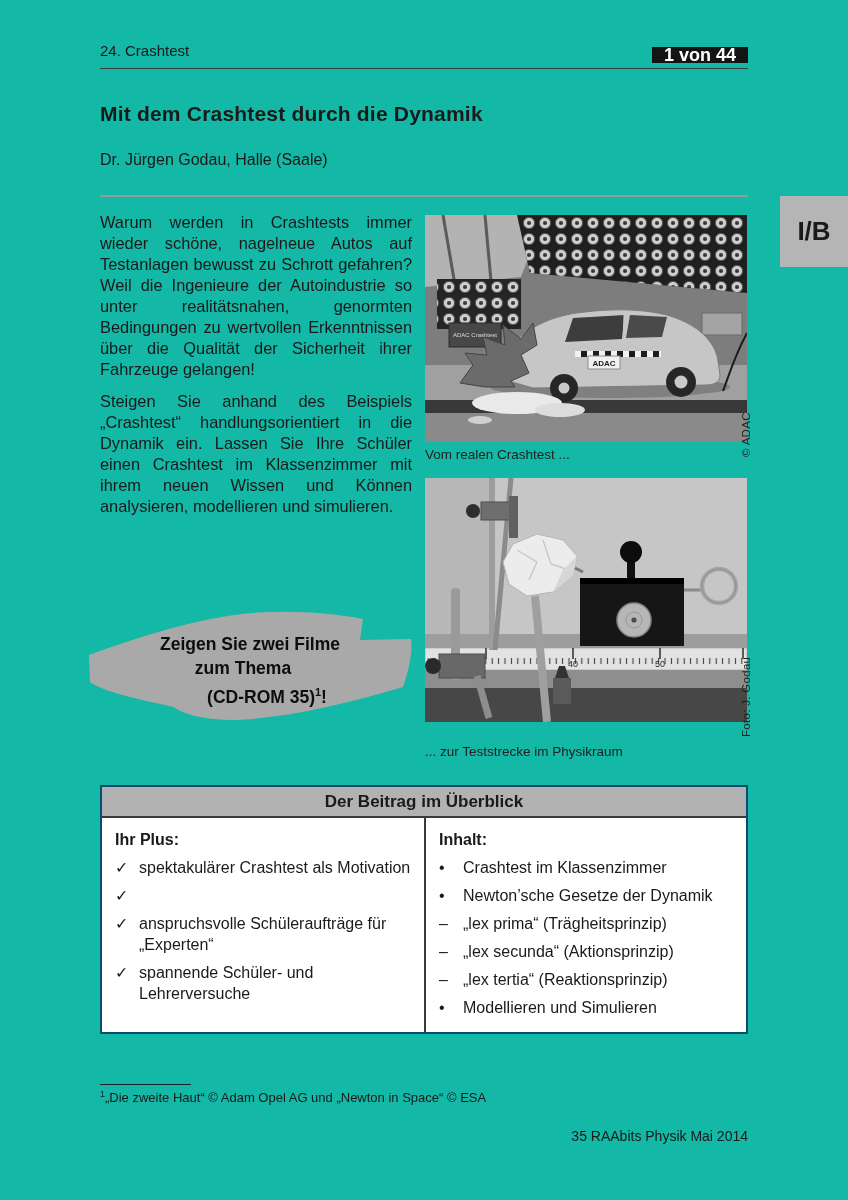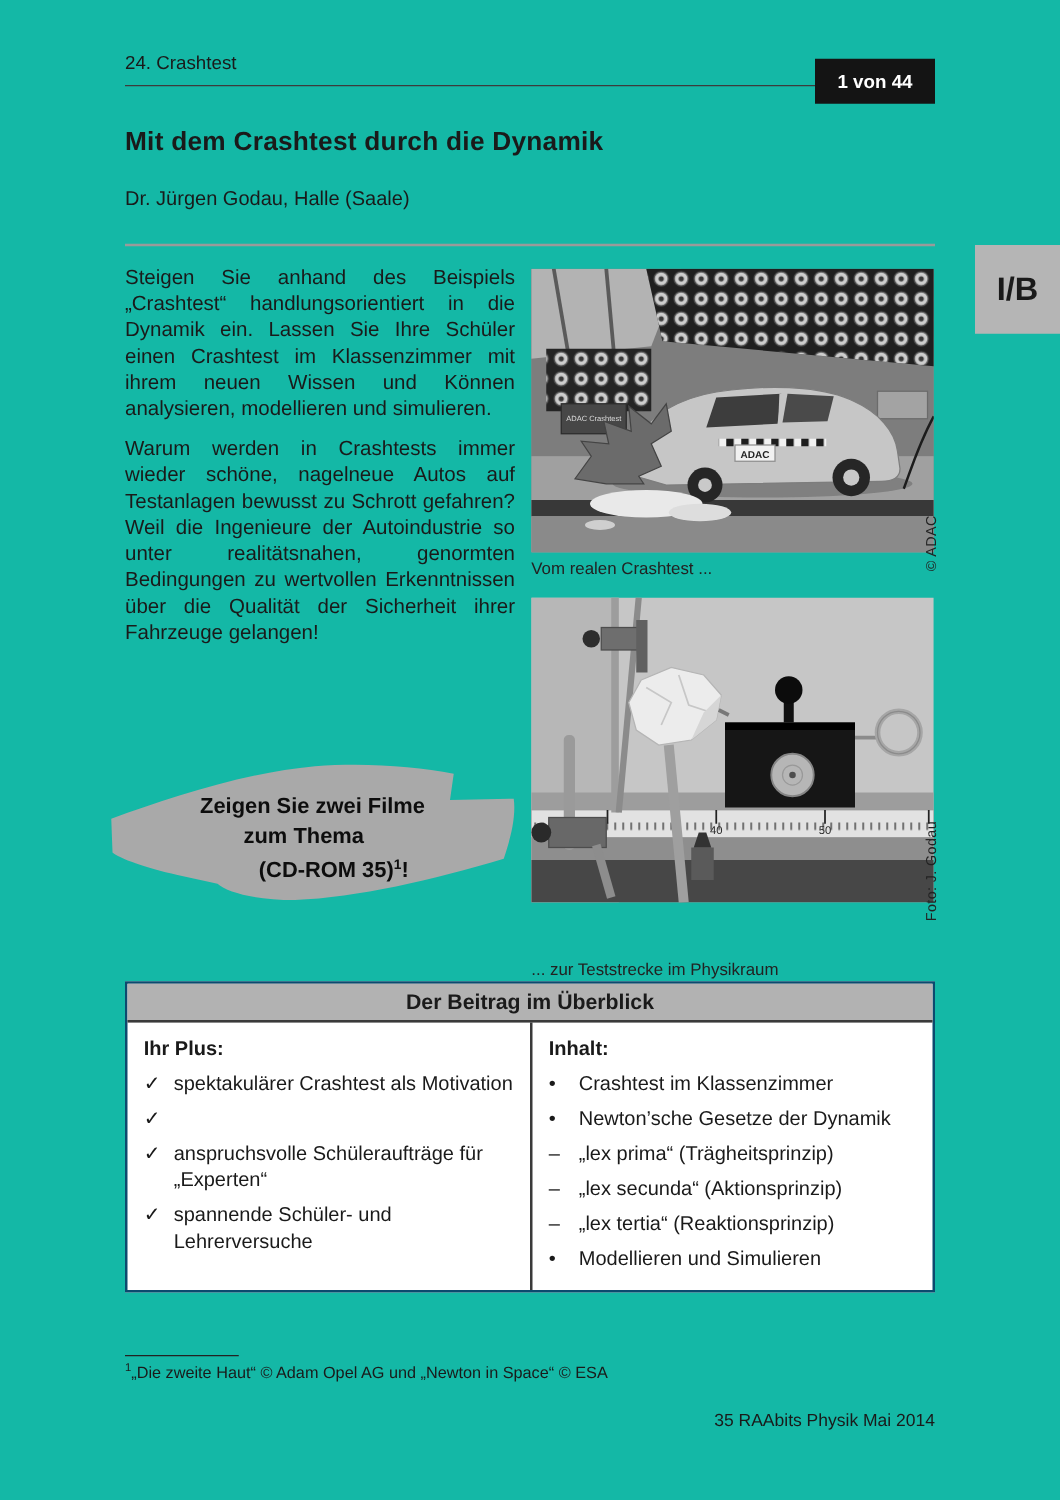--- a/index.html
+++ b/index.html
@@ -3,39 +3,39 @@
 <meta charset="utf-8">
 <style>
   html,body{margin:0;padding:0;background:#e9e9e9;}
   #page{position:relative;width:848px;height:1200px;background:#14b8a6;margin:0 auto;
         font-family:"Liberation Sans",sans-serif;color:#1a1a1a;overflow:hidden;}
   .abs{position:absolute;}
 
   
   .hdr-section{left:100px;top:42px;font-size:15px;}
   .hdr-rule{left:100px;top:68px;width:648px;height:1px;background:#3c3c3c;}
-  .page-badge{left:652px;top:47px;width:96px;height:36px;background:#141414;color:#fff;
-              font-size:15px;font-weight:bold;display:flex;align-items:center;justify-content:center;}
+  .page-badge{left:652px;top:47px;width:96px;height:16px;background:#141414;color:#fff;
+              font-size:18px;font-weight:bold;display:flex;align-items:center;justify-content:center;}
 
   .doc-title{left:100px;top:102px;font-size:21px;font-weight:bold;letter-spacing:.2px;}
   .doc-author{left:100px;top:151px;font-size:16px;}
   .title-divider{left:100px;top:195px;width:648px;height:2px;background:#9a9a9a;}
 
   .side-tab{left:780px;top:196px;width:68px;height:71px;background:#b5b5b5;
             display:flex;align-items:center;justify-content:center;font-size:26px;font-weight:bold;}
 
   .intro{left:100px;top:212px;width:312px;font-size:16.4px;line-height:21px;text-align:justify;}
   .intro p{margin:0 0 11px 0;}
 
   .fig1{left:425px;top:215px;width:322px;height:227px;}
   .fig2{left:425px;top:478px;width:322px;height:244px;}
   .fig svg{display:block;width:100%;height:100%;}
   .caption{font-size:13.5px;color:#222;}
   .cap1{left:425px;top:447px;}
-  .cap2{left:425px;top:768px;}
+  .cap2{left:425px;top:744px;}
   .credit{width:0;height:0;}
   .credit span{display:inline-block;white-space:nowrap;transform:rotate(-90deg);
                transform-origin:left bottom;font-size:11.5px;letter-spacing:.3px;color:#222;}
   .credit1{left:752px;top:441px;}
   .credit2{left:752px;top:721px;}
 
   .banner{left:86px;top:610px;width:328px;height:114px;}
   .banner svg{position:absolute;left:0;top:0;width:100%;height:100%;}
   .banner-text{position:absolute;left:0;right:0;top:22px;text-align:center;
                font-weight:bold;font-size:17.5px;line-height:24px;color:#0d0d0d;}
@@ -70,22 +70,22 @@
   <div class="abs hdr-rule"></div>
   <div class="abs page-badge">1 von 44</div>
 
   <div class="abs doc-title">Mit dem Crashtest durch die Dynamik</div>
   <div class="abs doc-author">Dr. Jürgen Godau, Halle (Saale)</div>
   <div class="abs title-divider"></div>
 
   <div class="abs side-tab">I/B</div>
 
   <div class="abs intro">
+    <p>Warum werden in Crashtests immer wieder schöne, nagelneue Autos auf Testanlagen bewusst zu Schrott gefahren? Weil die Ingenieure der Autoindustrie so unter realitätsnahen, genormten Bedingungen zu wertvollen Erkenntnissen über die Qualität der Sicherheit ihrer Fahrzeuge gelangen!</p>
     <p>Steigen Sie anhand des Beispiels „Crashtest“ handlungsorientiert in die Dynamik ein. Lassen Sie Ihre Schüler einen Crashtest im Klassenzimmer mit ihrem neuen Wissen und Können analysieren, modellieren und simulieren.</p>
-    <p>Warum werden in Crashtests immer wieder schöne, nagelneue Autos auf Testanlagen bewusst zu Schrott gefahren? Weil die Ingenieure der Autoindustrie so unter realitätsnahen, genormten Bedingungen zu wertvollen Erkenntnissen über die Qualität der Sicherheit ihrer Fahrzeuge gelangen!</p>
   </div>
 
   <div class="abs fig fig1">
     <svg viewBox="0 0 322 227" preserveAspectRatio="none">
       <defs>
         <pattern id="lights" width="16" height="16" patternUnits="userSpaceOnUse">
           <circle cx="8" cy="8" r="5.6" fill="#cdcdcd" stroke="#555" stroke-width="1"></circle>
           <circle cx="8" cy="8" r="2.1" fill="#3a3a3a"></circle>
         </pattern>
         <pattern id="checker" width="12" height="6" patternUnits="userSpaceOnUse">

